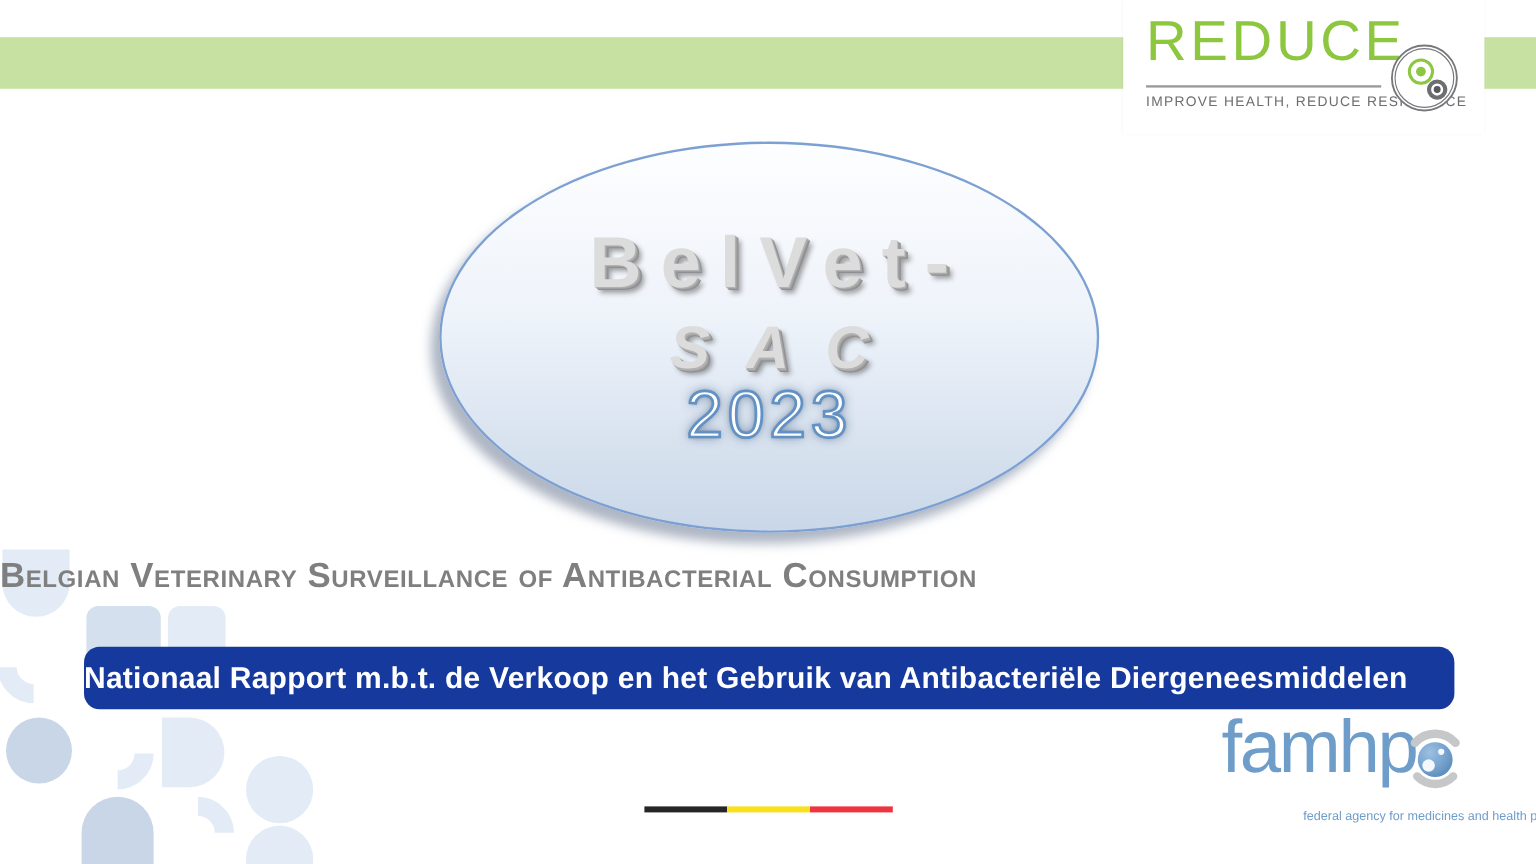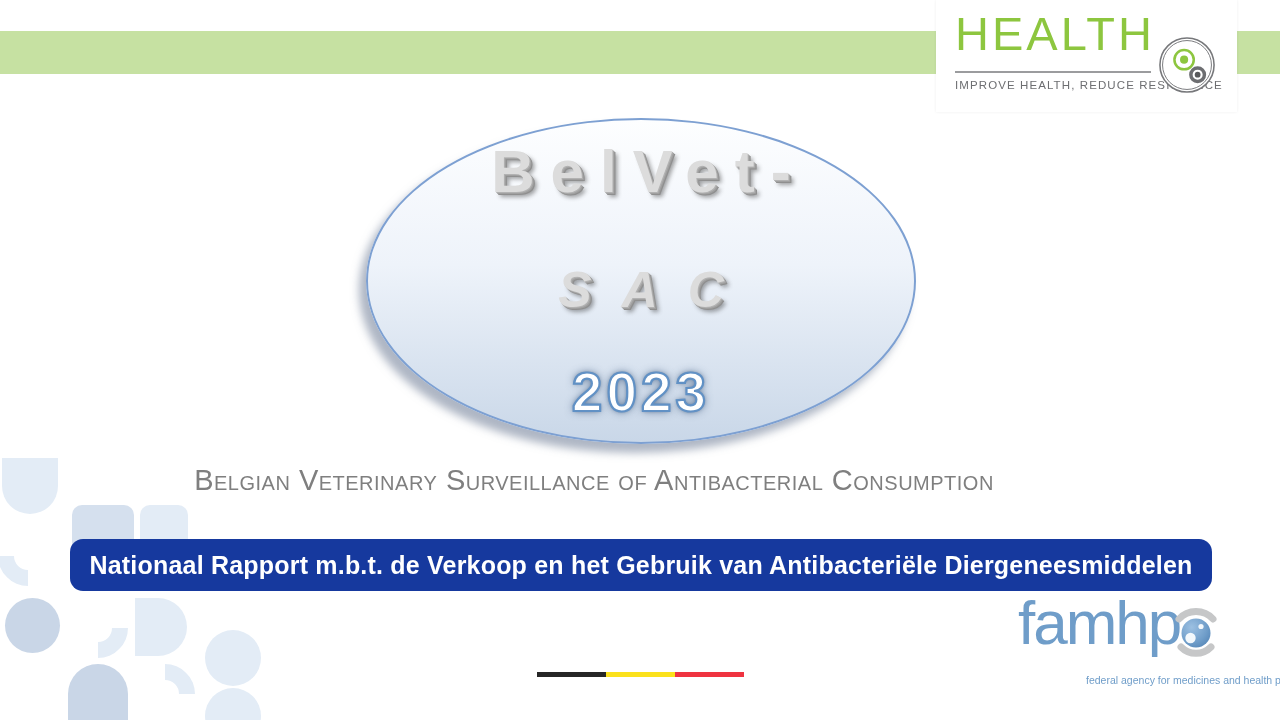--- a/index.html
+++ b/index.html
@@ -40,48 +40,48 @@
   .ps10{left:135px;top:212px;width:28px;height:28px;border:16px solid transparent;
         border-top-color:var(--shape-light);border-radius:50%;transform:rotate(45deg);}
   .ps11{left:205px;top:236px;width:56px;height:56px;background:var(--shape-light);border-radius:50%;}
   
   .ellipse{
     position:absolute;left:366px;top:118px;width:546px;height:322px;border-radius:50%;
     border:2px solid var(--ellipse-border);
     background:linear-gradient(180deg,#fdfeff 0%,#eef3fa 45%,var(--ellipse-bottom) 100%);
     box-shadow:-7px 9px 9px rgba(108,122,148,0.55);
     display:flex;flex-direction:column;align-items:center;justify-content:center;
-    z-index:2;text-align:left;gap:47px;
+    z-index:2;text-align:left;
   }
   .title-line1{
     font-size:60px;font-weight:bold;letter-spacing:16px;padding-left:16px;color:#dcdcdc;
     text-shadow:1px 1px 0 #b2b2b2,2px 2px 0 #a0a0a0,3px 3px 0 #8f8f8f,5px 5px 4px rgba(50,50,50,0.45);
     line-height:1.05;
   }
   .title-line2{
     font-size:50px;font-weight:bold;letter-spacing:30px;padding-left:30px;color:#dcdcdc;
     text-shadow:1px 1px 0 #b2b2b2,2px 2px 0 #a0a0a0,3px 3px 0 #8f8f8f,5px 5px 4px rgba(50,50,50,0.45);
     margin-top:14px;line-height:1.05;font-style:italic;
   }
   .title-year{
-    font-size:55px;font-weight:bold;letter-spacing:4px;color:#ffffff;
+    font-size:55px;font-weight:normal;letter-spacing:4px;color:#ffffff;
     -webkit-text-stroke:2.2px var(--year-outline);
     text-shadow:0 0 9px rgba(45,75,115,0.7),0 0 3px rgba(45,75,115,0.55);
     line-height:1.05;
   }
   
   .subtitle{
-    position:absolute;left:0;top:464px;width:1188px;text-align:center;
-    font-variant:small-caps;font-weight:normal;font-size:29px;letter-spacing:0.5px;
+    position:absolute;left:0;top:464px;width:1188px;
+    font-variant:small-caps;font-weight:bold;font-size:29px;letter-spacing:0.5px;
     color:var(--subtitle-gray);z-index:2;
   }
   
   .banner{
     position:absolute;left:70px;top:539px;width:1142px;height:52px;border-radius:13px;
-    background:var(--banner-blue);display:flex;align-items:center;justify-content:center;
+    background:var(--banner-blue);display:flex;align-items:center;justify-content:flex-start;
     z-index:3;
   }
   .banner span{color:#ffffff;font-weight:bold;font-size:25px;letter-spacing:0.2px;white-space:nowrap;}
   
   .flag{position:absolute;left:537px;top:672px;width:207px;height:5px;display:flex;z-index:2;}
   .flag div{flex:1;height:100%;}
   .flag .f-black{background:var(--flag-black);}
   .flag .f-yellow{background:var(--flag-yellow);}
   .flag .f-red{background:var(--flag-red);}
   
@@ -97,21 +97,21 @@
   .famhp-eye{position:absolute;left:156px;top:6px;}
 </style>
 </head>
 <body>
 
 <div class="slide">
 
   <div class="green-bar"></div>
 
   <div class="amcra-box">
-    <div class="amcra-word">HEALTH</div>
+    <div class="amcra-word">REDUCE</div>
     <div class="amcra-line"></div>
     <div class="amcra-tagline">IMPROVE HEALTH, REDUCE RESISTANCE</div>
     <svg class="amcra-icon" width="58" height="58" viewBox="0 0 60 60">
       <circle cx="30" cy="30" r="28" fill="#ffffff" stroke="#77787b" stroke-width="1.6"></circle>
       <circle cx="30" cy="30" r="25.3" fill="none" stroke="#77787b" stroke-width="1"></circle>
       <circle cx="27" cy="24.5" r="10" fill="none" stroke="#8dc63f" stroke-width="2.6"></circle>
       <circle cx="27" cy="24.5" r="4.2" fill="#8dc63f"></circle>
       <circle cx="41" cy="40" r="7" fill="#ffffff" stroke="#6d6e71" stroke-width="3.6"></circle>
       <circle cx="41" cy="40" r="3" fill="#58595b"></circle>
     </svg>

